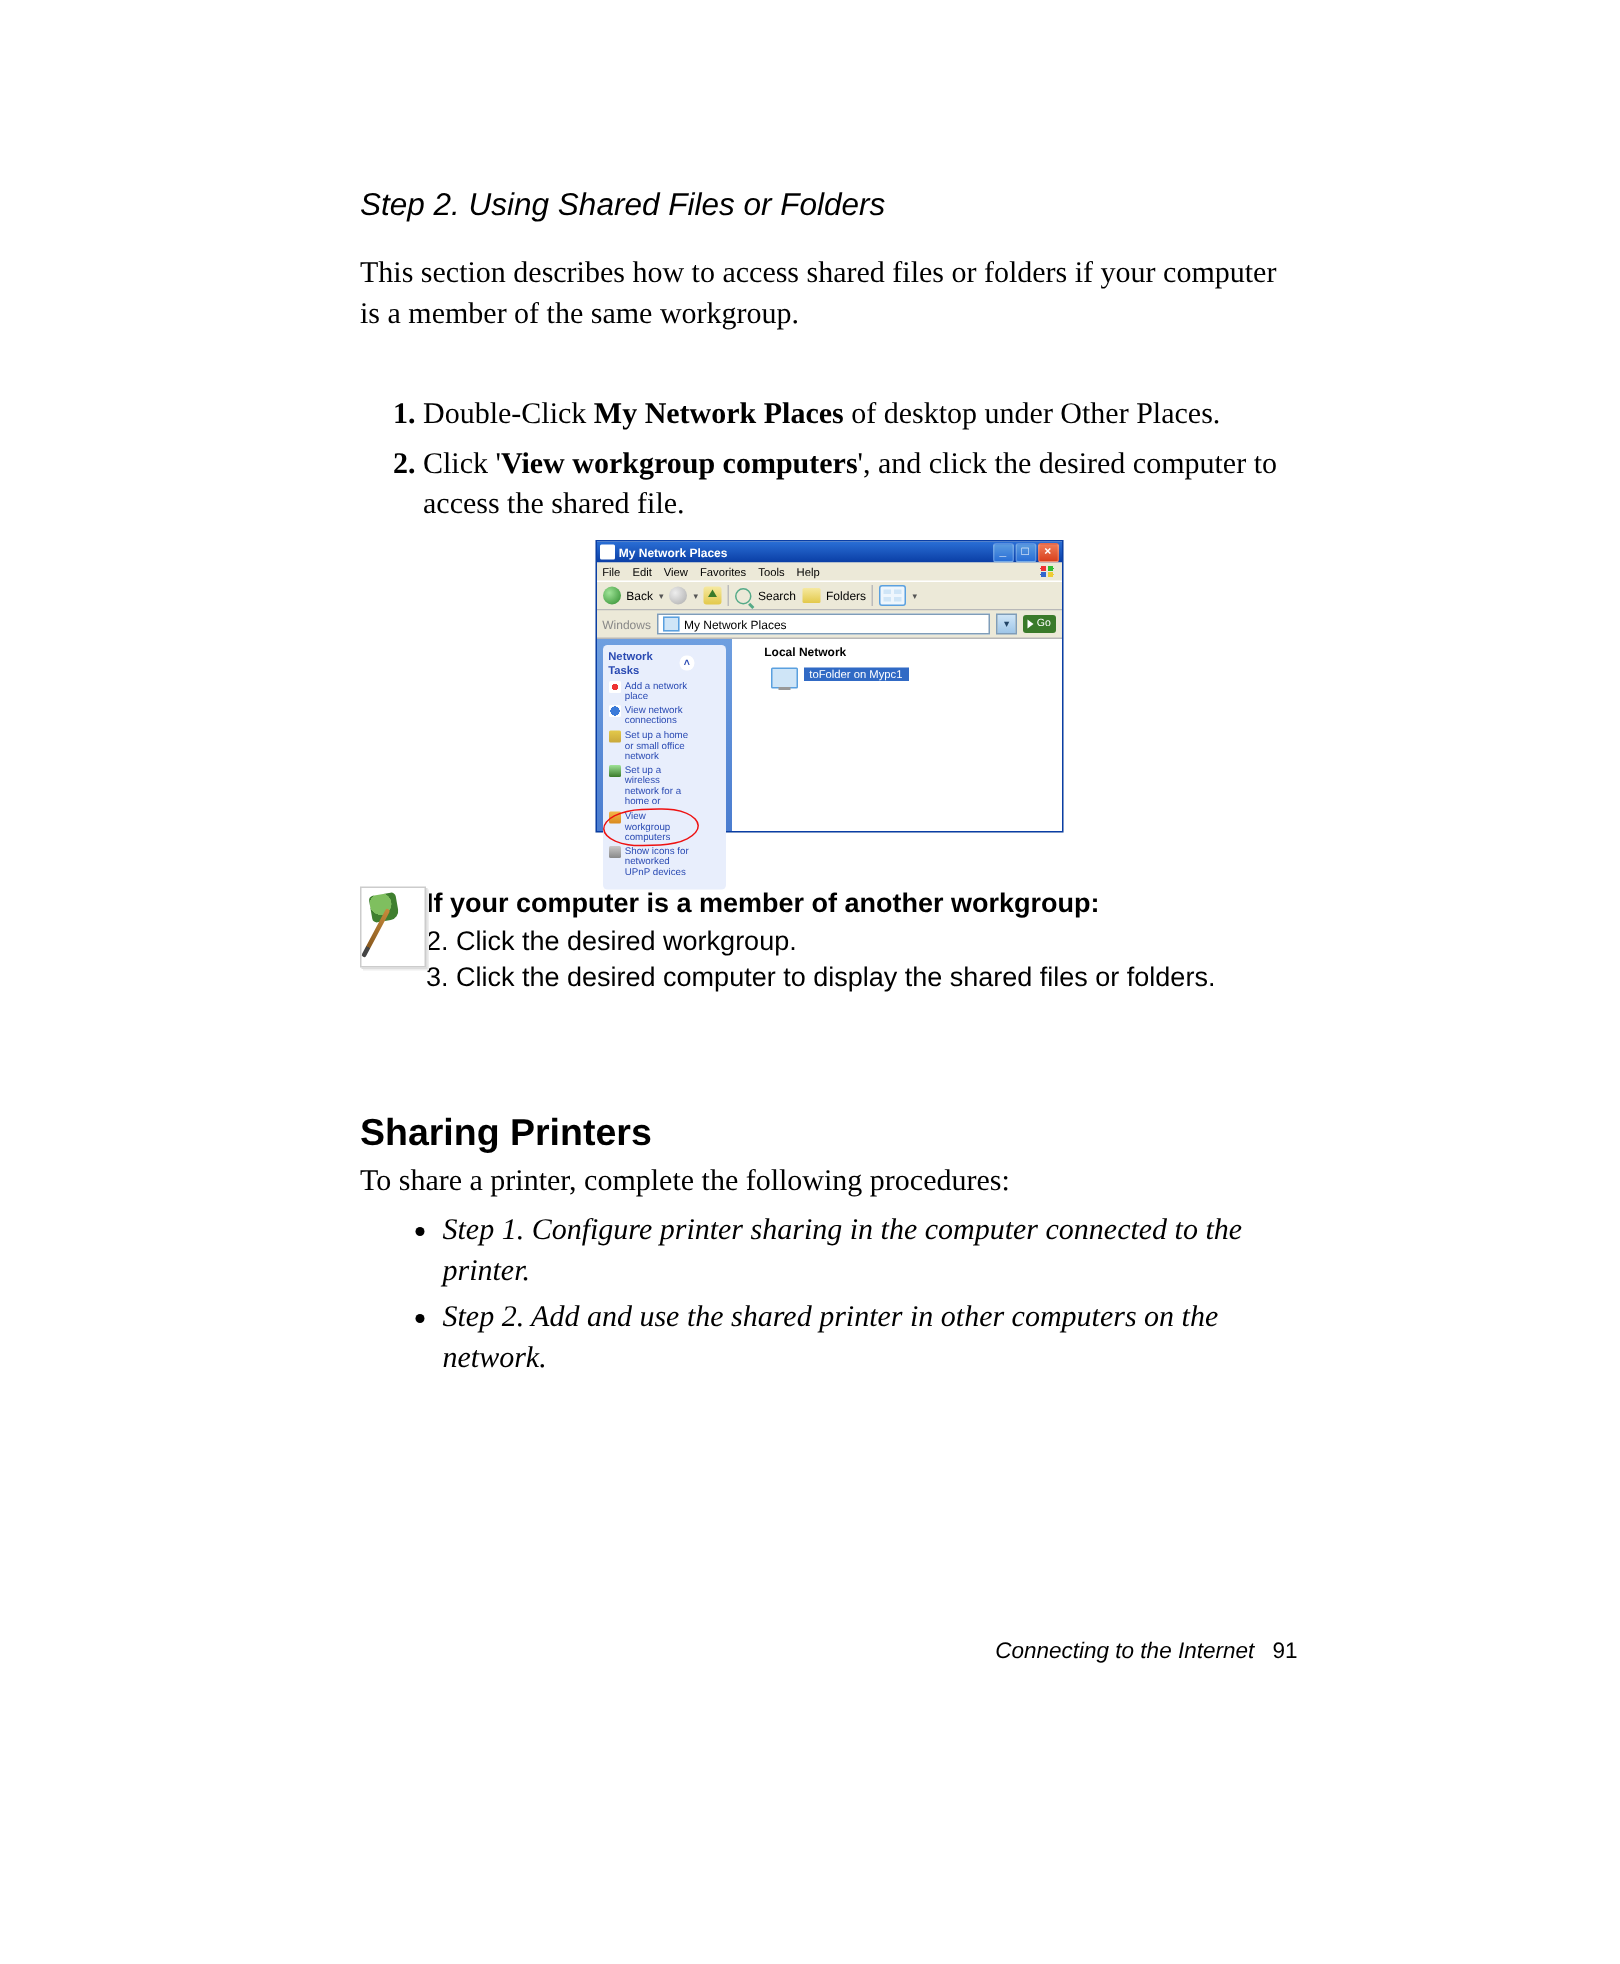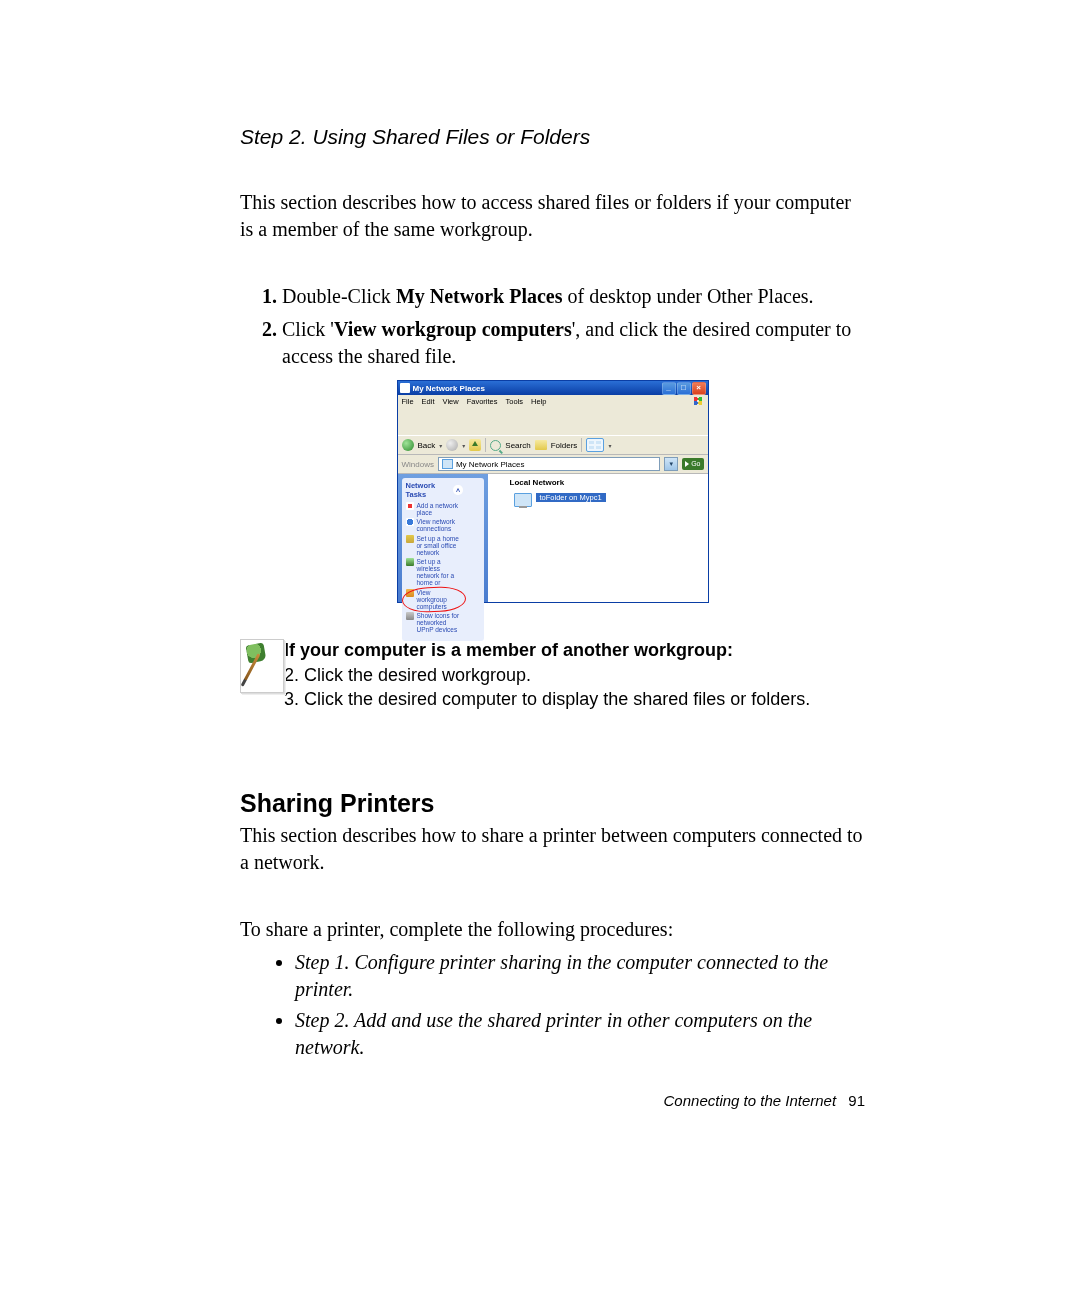--- a/index.html
+++ b/index.html
@@ -12,21 +12,21 @@
     width: 1080px;
     height: 1309px;
     position: relative;
     box-sizing: border-box;
     padding: 125px 215px 0 240px;
   }
   .step-title {
     font-style: italic;
     font-family: Arial, Helvetica, sans-serif;
     font-size: 21px;
-    margin-bottom: 40px;
+    margin-bottom: 20px;
   }
   .intro-para {
     font-size: 20px;
     line-height: 1.35;
     margin-bottom: 40px;
   }
   ol.main-steps {
     margin: 0 0 10px 0;
     padding-left: 42px;
     font-size: 20px;
@@ -99,21 +99,20 @@
 
   .xp-toolbar {
     background: #ece9d8;
     border-top: 1px solid #fff;
     border-bottom: 1px solid #b8b8b8;
     padding: 2px 4px;
     display: flex;
     align-items: center;
     gap: 4px;
     font-size: 8px;
-    margin-top: 28px;
   }
   .xp-toolbar .ball {
     width: 12px; height: 12px; border-radius: 50%;
     display: inline-block;
   }
   .xp-toolbar .ball.green { background: radial-gradient(circle at 35% 35%, #9fe397, #2b8a2b); }
   .xp-toolbar .ball.gray  { background: radial-gradient(circle at 35% 35%, #eee, #aaa); }
   .xp-toolbar .up-ico {
     width: 12px; height: 12px;
     background: linear-gradient(#f6e9a0,#e3c94b);
@@ -454,21 +453,20 @@
   <div class="note-row">
     <div class="note-icon-box"></div>
     <div class="note-body">
       <div class="note-title">If your computer is a member of another workgroup:</div>
       <div>2. Click the desired workgroup.</div>
       <div>3. Click the desired computer to display the shared files or folders.</div>
     </div>
   </div>
 
   <div class="section-h2">Sharing Printers</div>
-  <div class="sec-para">This section describes how to share a printer between computers connected to a network.</div>
   <div class="sec-para" style="margin-bottom:6px">To share a printer, complete the following procedures:</div>
   <ul class="bullets">
     <li>Step 1. Configure printer sharing in the computer connected to the printer.</li>
     <li>Step 2. Add and use the shared printer in other computers on the network.</li>
   </ul>
 
   <div class="footer">
     <span>Connecting to the Internet</span>
     <span class="pg-num">91</span>
   </div>

